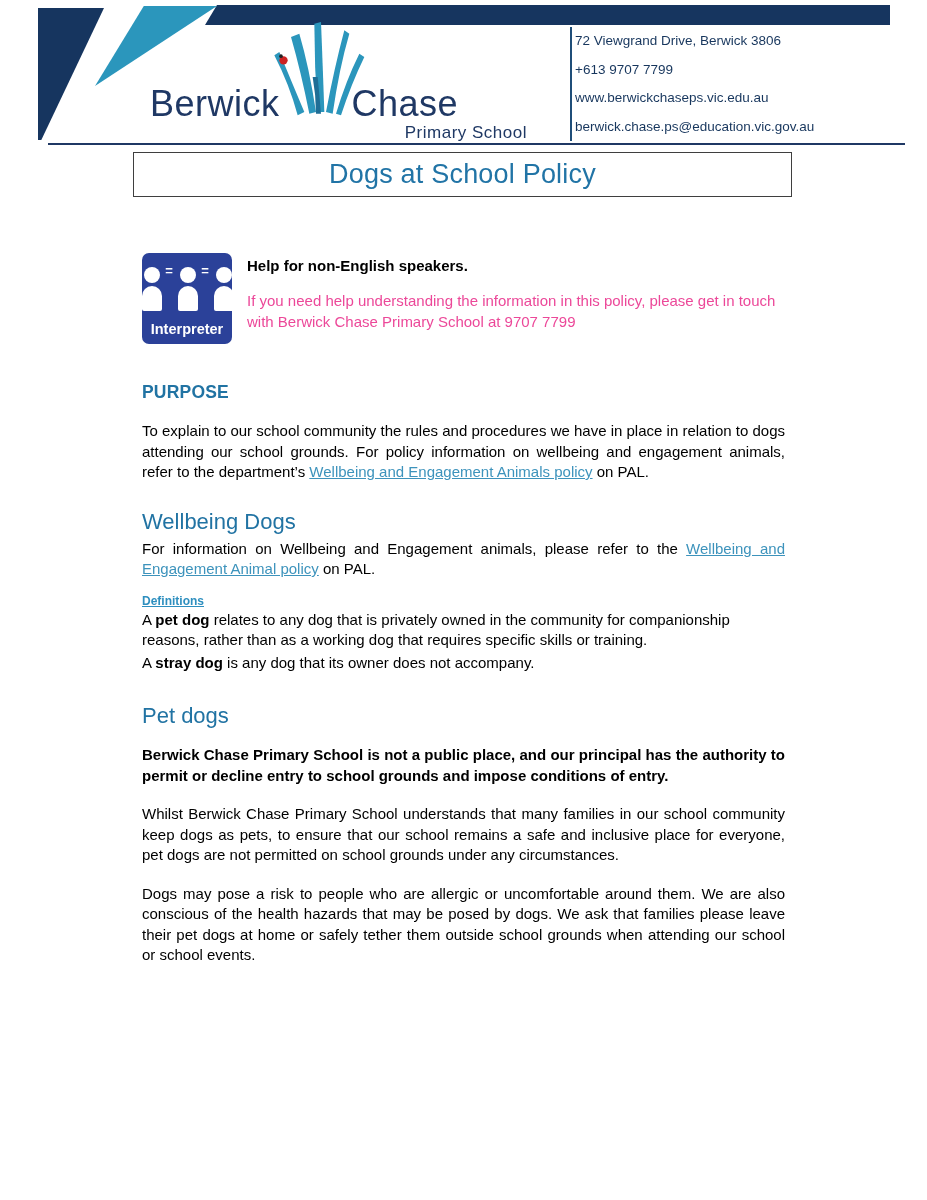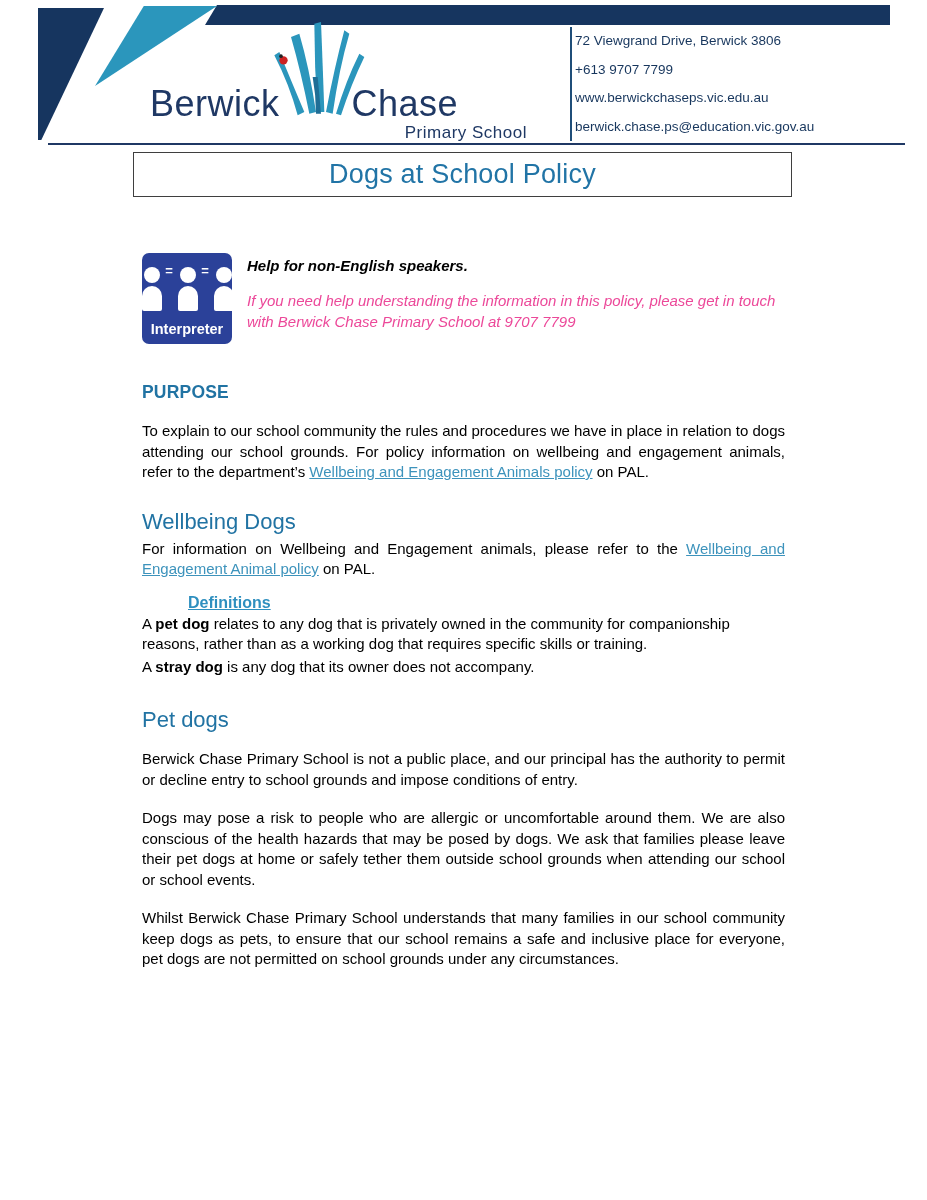--- a/index.html
+++ b/index.html
@@ -86,33 +86,33 @@
     height: 44px;
   }
   .fig { position: relative; width: 20px; height: 44px; }
   .fig .head { position: absolute; top: 0; left: 2px; width: 16px; height: 16px; background: #fff; border-radius: 50%; }
   .fig .bodyshape { position: absolute; bottom: 0; left: 0; width: 20px; height: 25px; background: #fff; border-radius: 10px 10px 2px 2px; }
   .eq { color: #fff; font-weight: bold; font-size: 13px; line-height: 1; position: relative; top: -34px; }
   .interp-label {
     position: absolute; bottom: 7px; left: 0; right: 0;
     text-align: center; color: #fff; font-weight: bold; font-size: 14.5px;
   }
-  .interp-text { margin-left: 15px; padding-top: 4px; width: 540px; font-style: italic; }
+  .interp-text { margin-left: 15px; padding-top: 4px; width: 540px; }
   .interp-text .bold-line { font-weight: bold; font-size: 15px; color: #000; }
   .interp-text .para { margin-top: 16px; font-size: 15px; line-height: 21px; color: #ec4899; }
 
   
   .h1 {
     margin-top: 38px; font-size: 17.5px; font-weight: 600;
     color: #2173A3; letter-spacing: 0.2px;
   }
   .h2 { margin-top: 26px; font-size: 22px; font-weight: 500; color: #2173A3; }
   .h3 {
-    margin-top: 14px; font-size: 16px; font-weight: 600;
-    color: #2E8FBF; text-decoration: underline; margin-left: 46px;
+    margin-top: 14px; font-size: 12px; font-weight: 600;
+    color: #2E8FBF; text-decoration: underline;
   }
   .para {
     margin-top: 18px; font-size: 15px; line-height: 20.5px;
     color: #000; text-align: justify;
   }
   .para.tight { margin-top: 4px; }
   .para.def { margin-top: 2px; text-align: left; }
   a.doclink { color: #3D93BC; text-decoration: underline; cursor: pointer; }
   .bold { font-weight: bold; }
 </style>
@@ -190,18 +190,18 @@
 
 
     <div class="h2">Wellbeing Dogs</div>
     <p class="para tight"><span>For information on Wellbeing and Engagement animals, please refer to the </span><a class="doclink">Wellbeing and Engagement Animal policy</a><span> on PAL.</span></p>
 
     <div class="h3">Definitions</div>
     <p class="para def"><span>A </span><span class="bold">pet dog</span><span> relates to any dog that is privately owned in the community for companionship reasons, rather than as a working dog that requires specific skills or training.</span></p>
     <p class="para def" style="margin-top:2px;"><span>A </span><span class="bold">stray dog</span><span> is any dog that its owner does not accompany.</span></p>
 
     <div class="h2" style="margin-top:30px;">Pet dogs</div>
-    <p class="para" style="margin-top:16px;">Berwick Chase Primary School is not a public place, and our principal has the authority to permit or decline entry to school grounds and impose conditions of entry.</p>
+    <p class="para" style="margin-top:16px;font-weight:bold;">Berwick Chase Primary School is not a public place, and our principal has the authority to permit or decline entry to school grounds and impose conditions of entry.</p>
+    <p class="para">Whilst Berwick Chase Primary School understands that many families in our school community keep dogs as pets, to ensure that our school remains a safe and inclusive place for everyone, pet dogs are not permitted on school grounds under any circumstances.</p>
     <p class="para">Dogs may pose a risk to people who are allergic or uncomfortable around them. We are also conscious of the health hazards that may be posed by dogs. We ask that families please leave their pet dogs at home or safely tether them outside school grounds when attending our school or school events.</p>
-    <p class="para">Whilst Berwick Chase Primary School understands that many families in our school community keep dogs as pets, to ensure that our school remains a safe and inclusive place for everyone, pet dogs are not permitted on school grounds under any circumstances.</p>
 
   </div>
 </div>
 
 </body></html>

